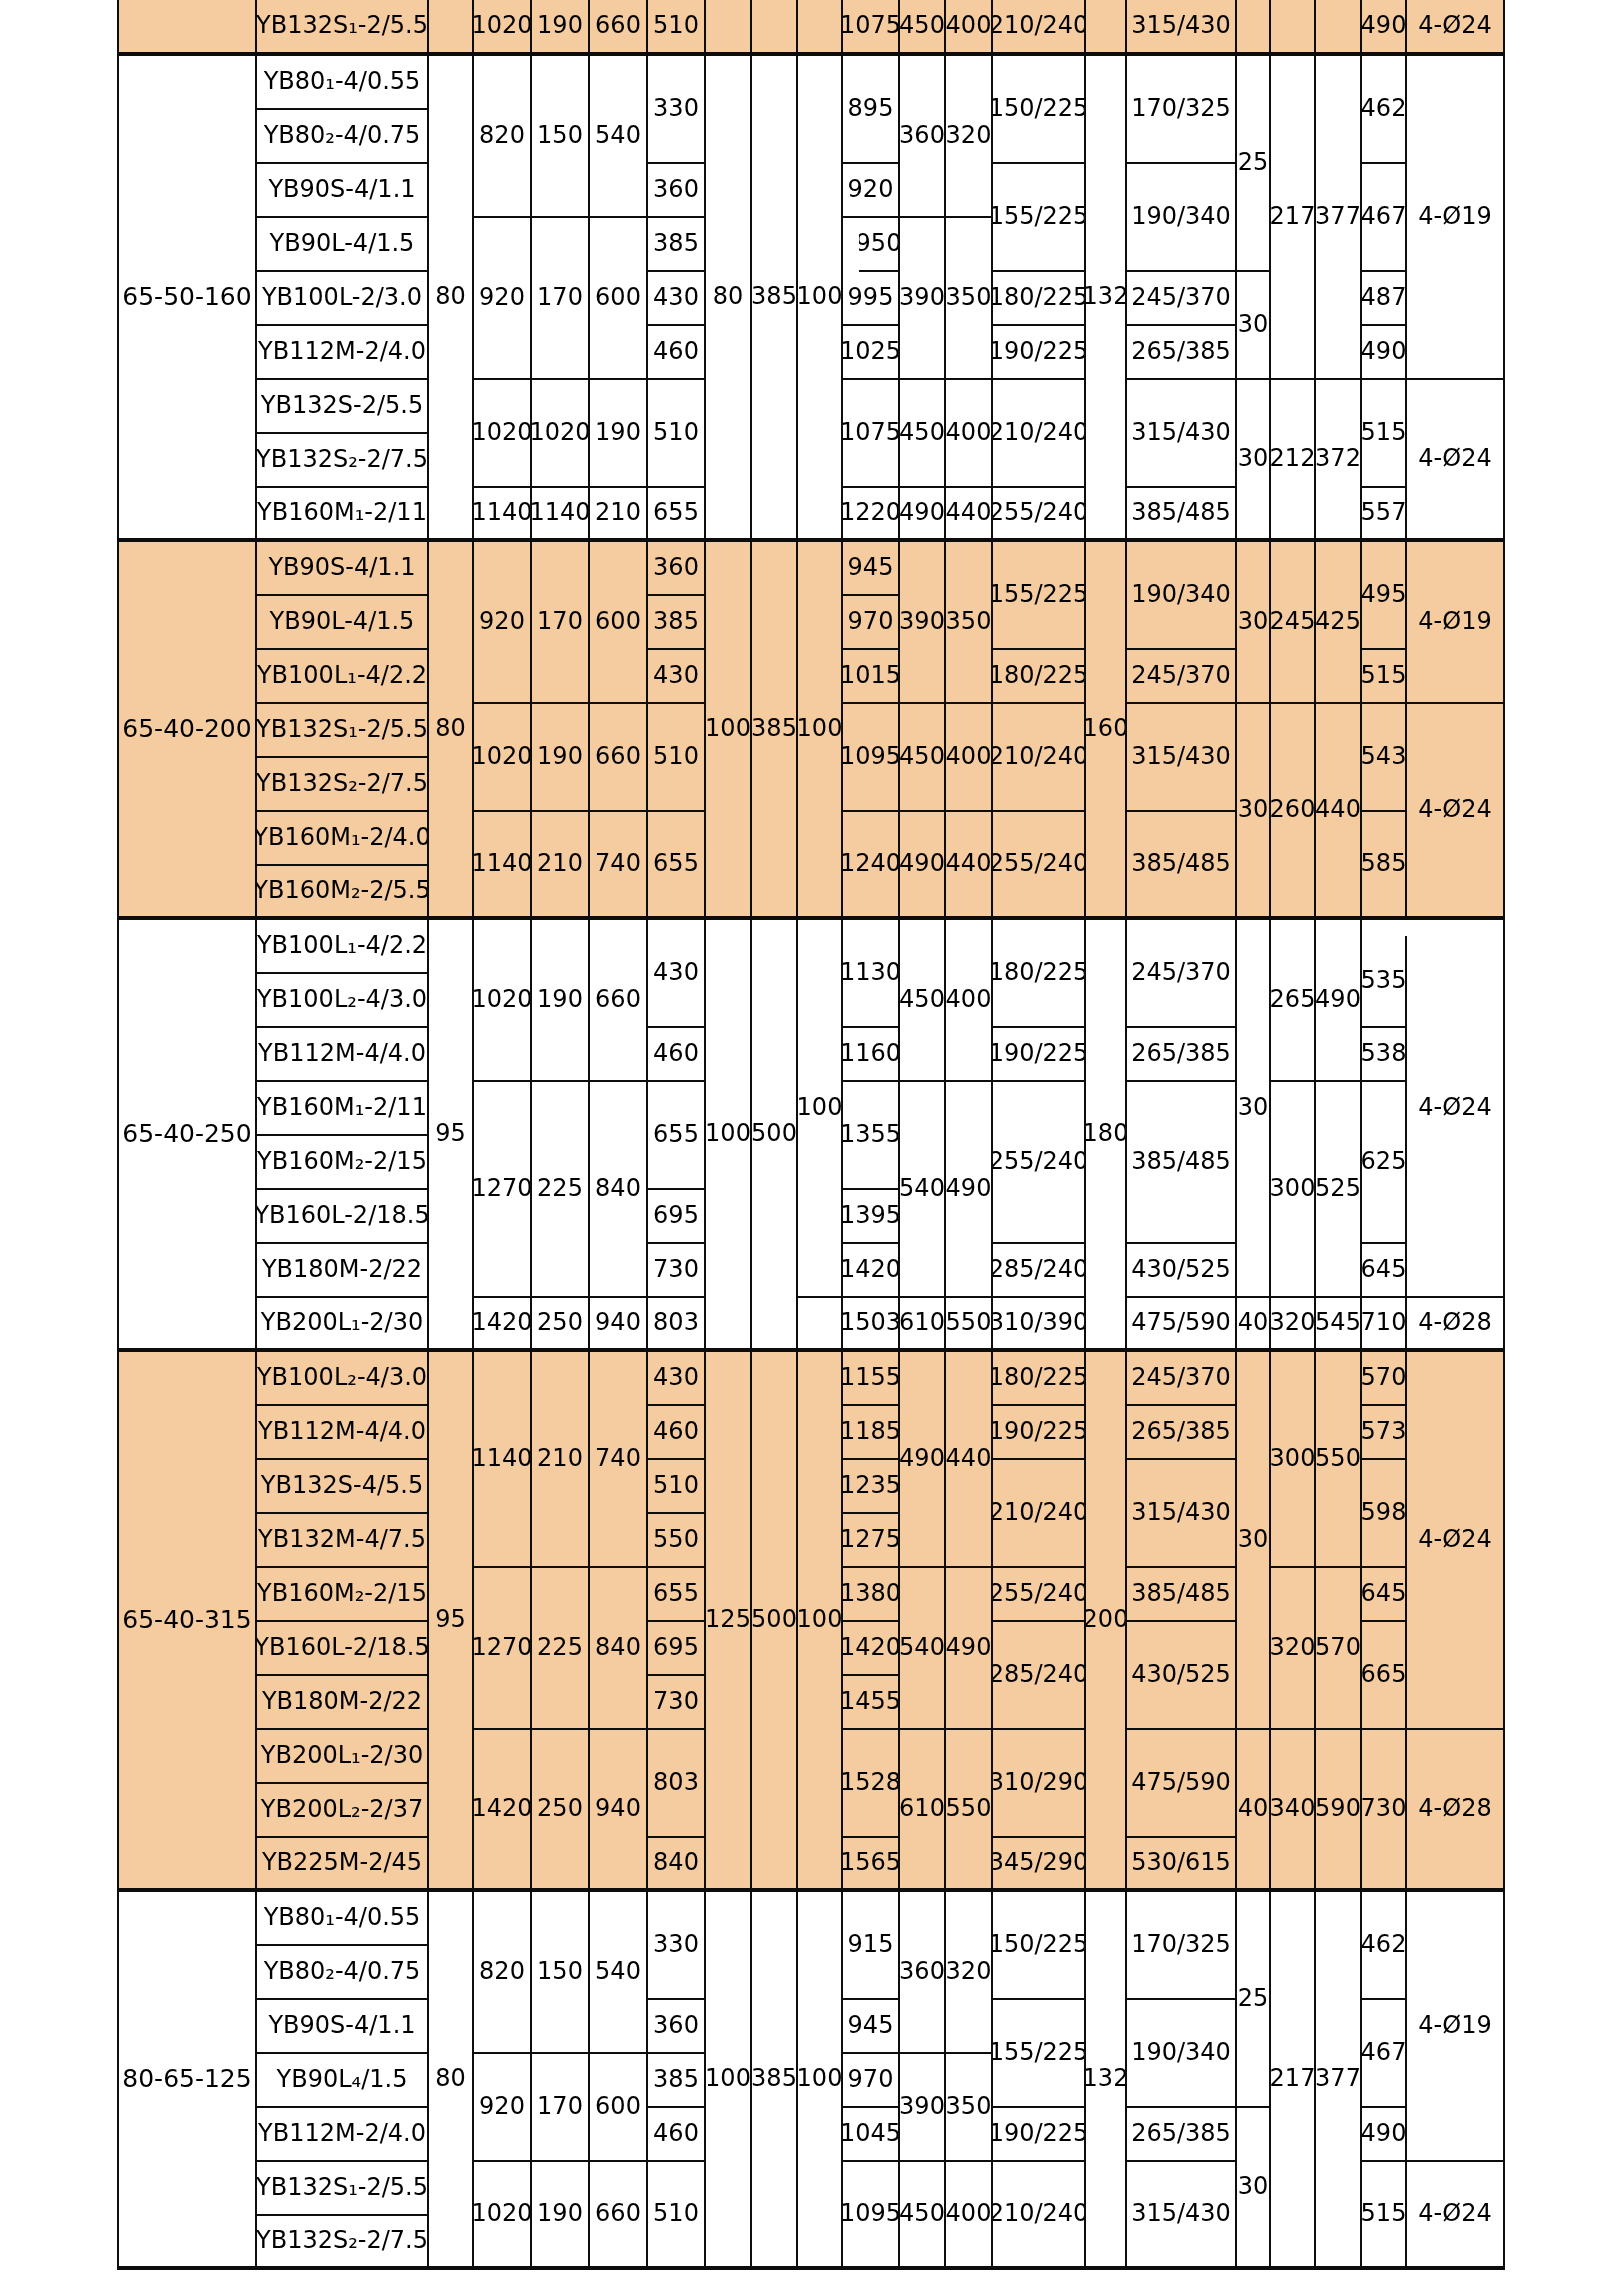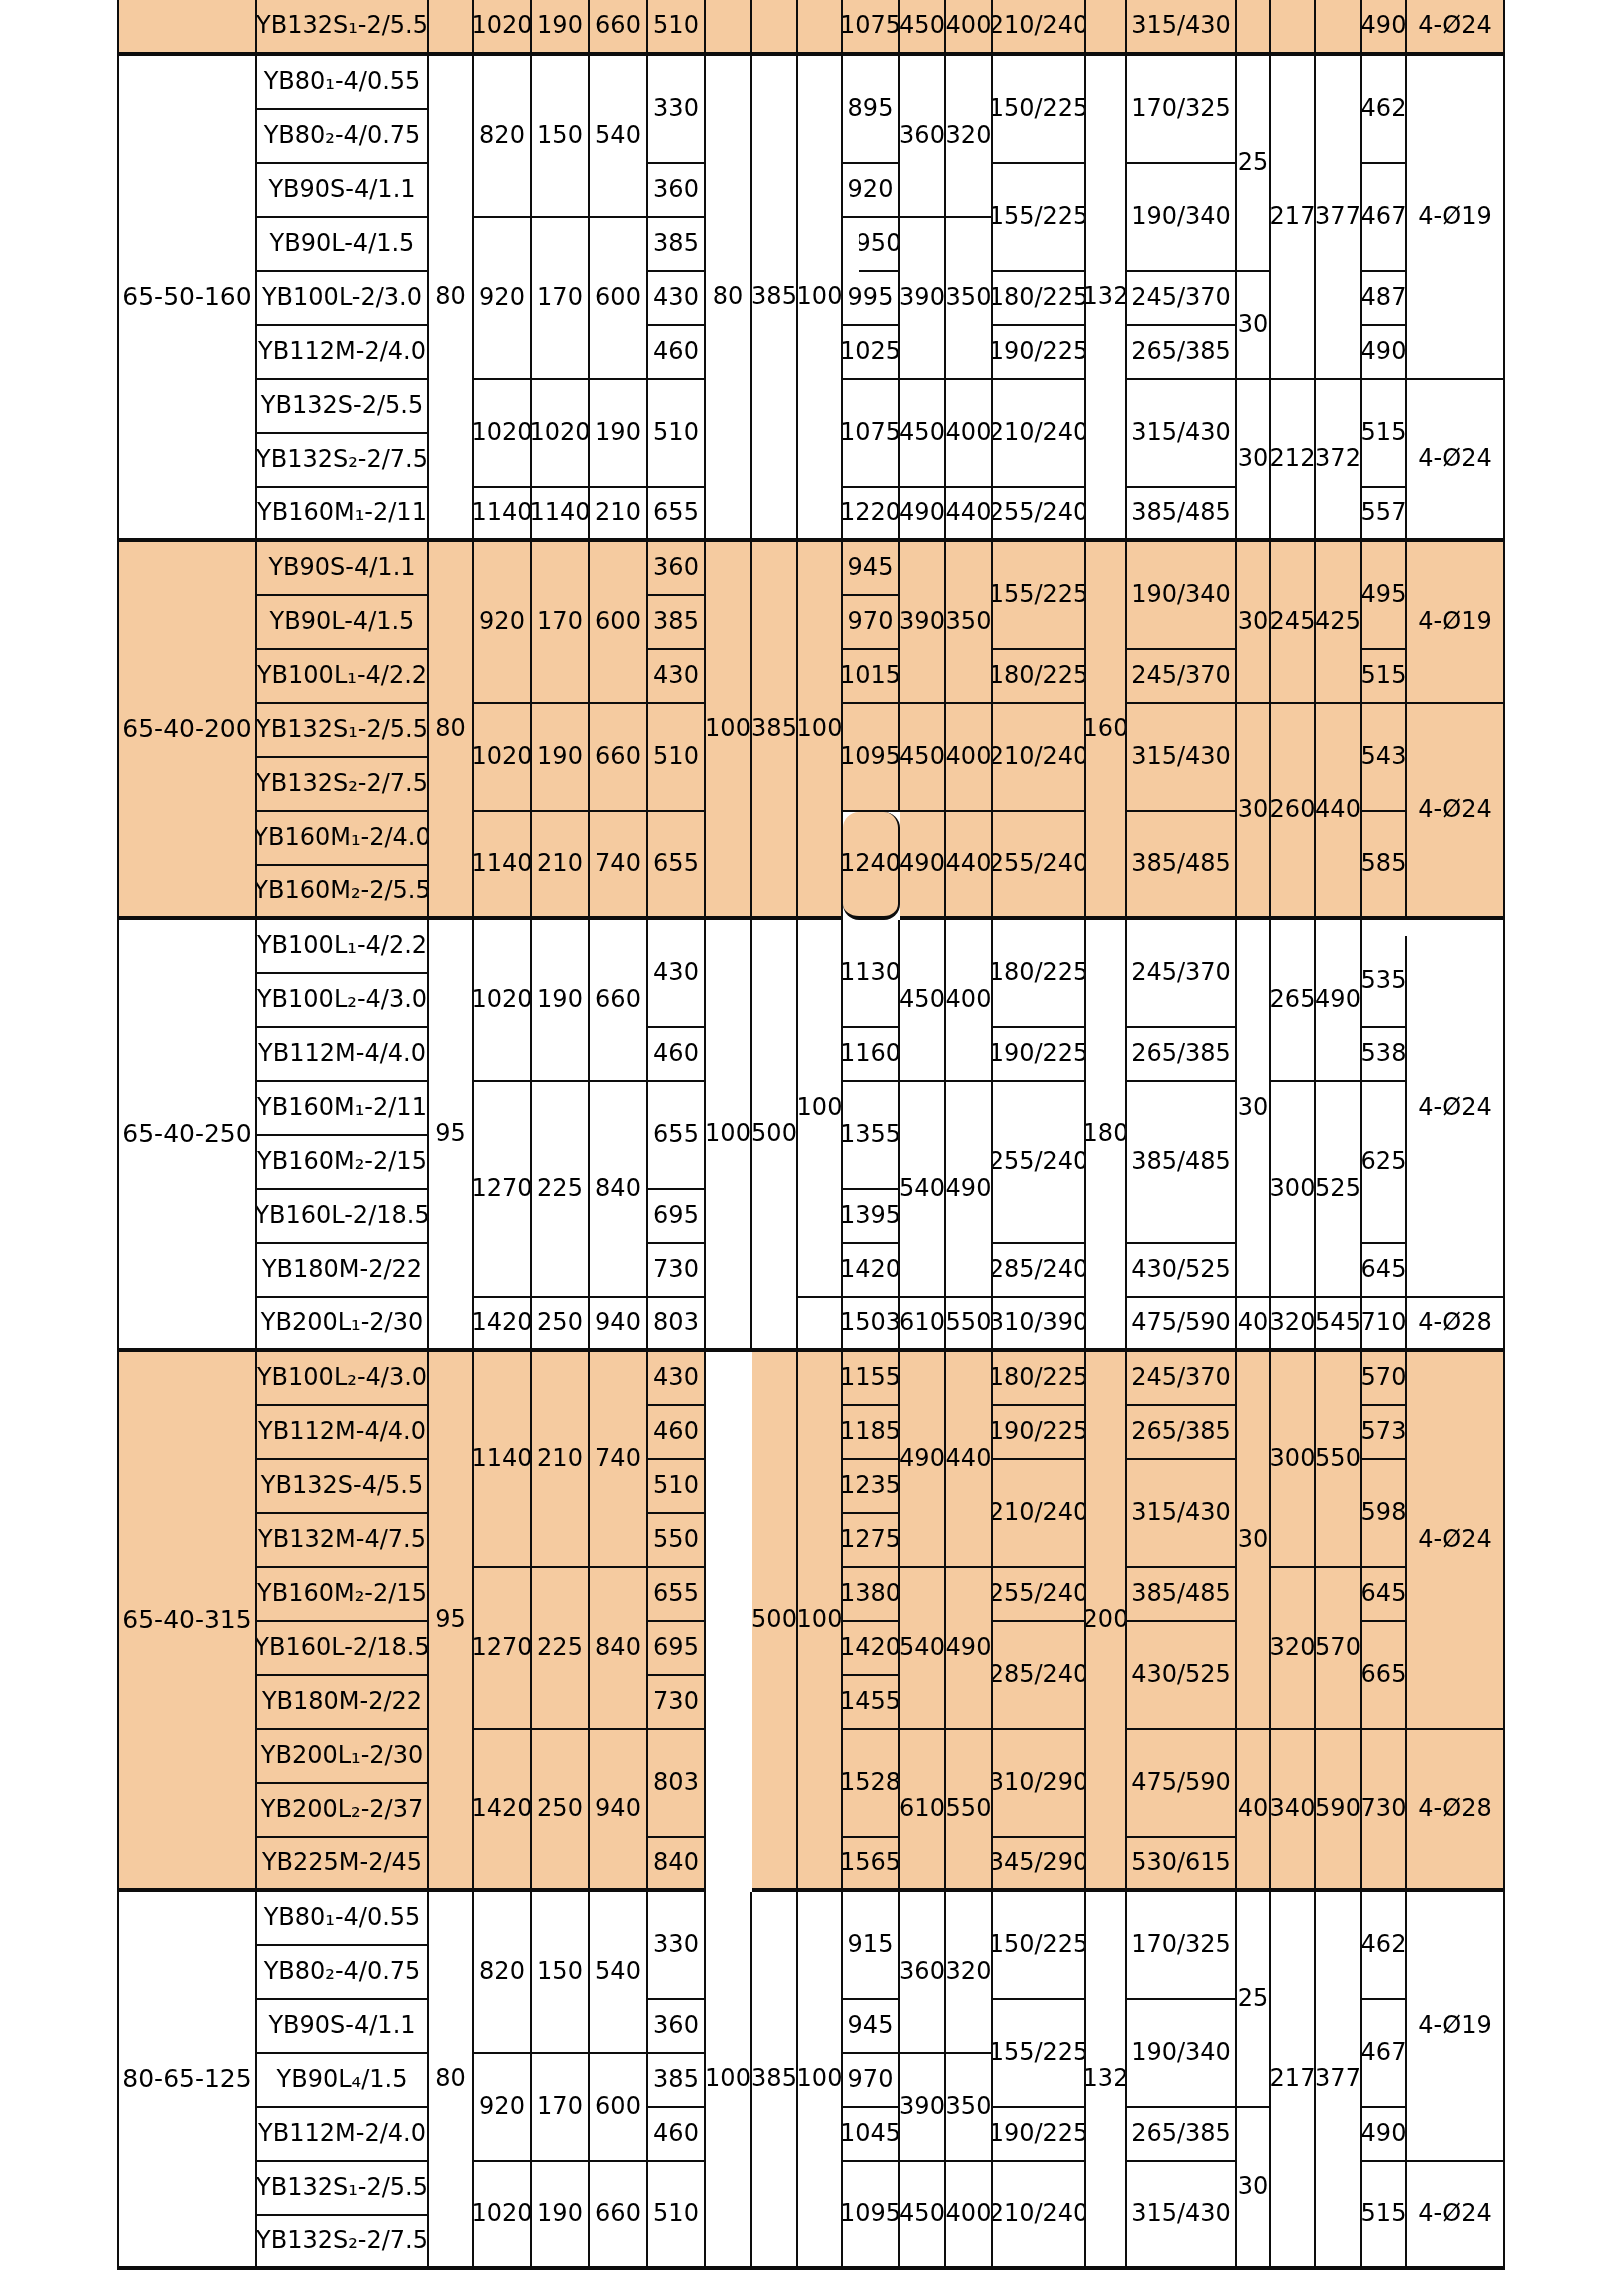--- a/index.html
+++ b/index.html
@@ -172,21 +172,21 @@
       <div class="cell peach thick" style="grid-area: 14 / 18 / span 4;">260</div>
       <div class="cell peach thick" style="grid-area: 14 / 19 / span 4;">440</div>
       <div class="cell peach" style="grid-area: 14 / 20 / span 2;">543</div>
       <div class="cell peach thick" style="grid-area: 14 / 21 / span 4;">4-Ø24</div>
       <div class="cell peach model" style="grid-area: 15 / 2 / span 1;">YB132S₂-2/7.5</div>
       <div class="cell peach model" style="grid-area: 16 / 2 / span 1;">YB160M₁-2/4.0</div>
       <div class="cell peach thick" style="grid-area: 16 / 4 / span 2;">1140</div>
       <div class="cell peach thick" style="grid-area: 16 / 5 / span 2;">210</div>
       <div class="cell peach thick" style="grid-area: 16 / 6 / span 2;">740</div>
       <div class="cell peach thick" style="grid-area: 16 / 7 / span 2;">655</div>
-      <div class="cell peach thick" style="grid-area: 16 / 11 / span 2; border-radius: 16px;">1240</div>
+      <div class="cell peach thick" style="grid-area: 16 / 11 / span 2;">1240</div>
       <div class="cell peach thick" style="grid-area: 16 / 12 / span 2;">490</div>
       <div class="cell peach thick" style="grid-area: 16 / 13 / span 2;">440</div>
       <div class="cell peach thick" style="grid-area: 16 / 14 / span 2;">255/240</div>
       <div class="cell peach thick" style="grid-area: 16 / 16 / span 2;">385/485</div>
       <div class="cell peach thick" style="grid-area: 16 / 20 / span 2;">585</div>
       <div class="cell peach thick model" style="grid-area: 17 / 2 / span 1;">YB160M₂-2/5.5</div>
       <div class="cell thick pump" style="grid-area: 18 / 1 / span 8;">65-40-250</div>
       <div class="cell model" style="grid-area: 18 / 2 / span 1;">YB100L₁-4/2.2</div>
       <div class="cell thick" style="grid-area: 18 / 3 / span 8;">95</div>
       <div class="cell" style="grid-area: 18 / 4 / span 3;">1020</div>
@@ -253,20 +253,21 @@
       <div class="cell thick" style="grid-area: 25 / 19 / span 1;">545</div>
       <div class="cell thick" style="grid-area: 25 / 20 / span 1;">710</div>
       <div class="cell thick" style="grid-area: 25 / 21 / span 1;">4-Ø28</div>
       <div class="cell peach thick pump" style="grid-area: 26 / 1 / span 10;">65-40-315</div>
       <div class="cell peach model" style="grid-area: 26 / 2 / span 1;">YB100L₂-4/3.0</div>
       <div class="cell peach thick" style="grid-area: 26 / 3 / span 10;">95</div>
       <div class="cell peach" style="grid-area: 26 / 4 / span 4;">1140</div>
       <div class="cell peach" style="grid-area: 26 / 5 / span 4;">210</div>
       <div class="cell peach" style="grid-area: 26 / 6 / span 4;">740</div>
       <div class="cell peach" style="grid-area: 26 / 7 / span 1;">430</div>
+      <div class="cell peach thick" style="grid-area: 26 / 8 / span 10;">125</div>
       <div class="cell peach thick" style="grid-area: 26 / 9 / span 10;">500</div>
       <div class="cell peach thick" style="grid-area: 26 / 10 / span 10;">100</div>
       <div class="cell peach" style="grid-area: 26 / 11 / span 1;">1155</div>
       <div class="cell peach" style="grid-area: 26 / 12 / span 4;">490</div>
       <div class="cell peach" style="grid-area: 26 / 13 / span 4;">440</div>
       <div class="cell peach" style="grid-area: 26 / 14 / span 1;">180/225</div>
       <div class="cell peach thick" style="grid-area: 26 / 15 / span 10;">200</div>
       <div class="cell peach" style="grid-area: 26 / 16 / span 1;">245/370</div>
       <div class="cell peach" style="grid-area: 26 / 17 / span 7;">30</div>
       <div class="cell peach" style="grid-area: 26 / 18 / span 4;">300</div>

